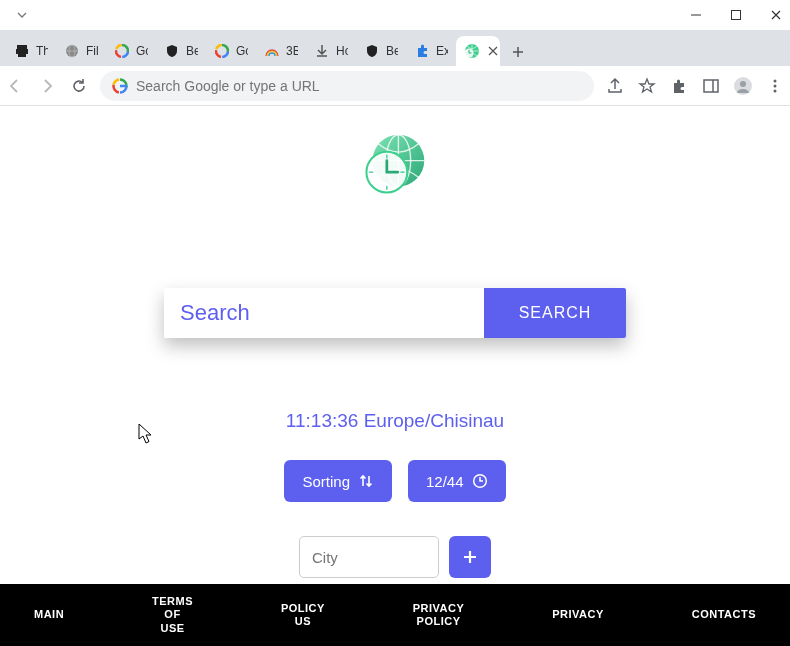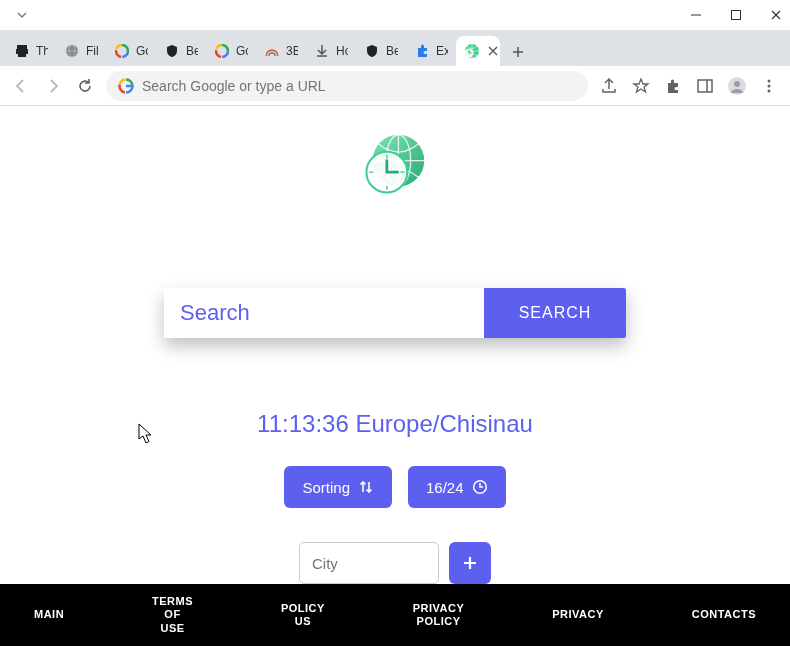--- a/index.html
+++ b/index.html
@@ -13,38 +13,38 @@
 
 .tabstrip { height: 36px; background: #dee1e6; display: flex; align-items: flex-end; padding: 0 6px; gap: 0; }
 .tab { height: 30px; background: #dee1e6; border-radius: 8px 8px 0 0; display: flex; align-items: center; padding: 0 8px; gap: 6px; font-size: 12px; color: #333; width: 50px; overflow: hidden; white-space: nowrap; }
 .tab.active { background: #fff; width: 44px; }
 .tab .favicon { width: 16px; height: 16px; flex-shrink: 0; display: flex; align-items: center; justify-content: center; }
 .tab .label { overflow: hidden; text-overflow: clip; }
 .tab .close { margin-left: 2px; color: #555; }
 .tab-add { width: 28px; height: 28px; display: flex; align-items: center; justify-content: center; color: #555; margin-left: 4px; }
 
 
-.toolbar { height: 40px; background: #fff; display: flex; align-items: center; padding: 0 10px; gap: 10px; border-bottom: 1px solid #e0e0e0; }
+.toolbar { height: 40px; background: #fff; display: flex; align-items: center; padding: 0 4px; gap: 10px; border-bottom: 1px solid #e0e0e0; }
 .tool-icon { width: 22px; height: 22px; display: flex; align-items: center; justify-content: center; color: #5f6368; }
 .tool-icon.disabled { color: #b8b8b8; }
 .omnibox { flex: 1; height: 30px; background: #f1f3f4; border-radius: 15px; display: flex; align-items: center; padding: 0 12px; gap: 8px; color: #5f6368; font-size: 14px; }
 .omnibox input { border: none; background: transparent; flex: 1; outline: none; font-size: 14px; color: #5f6368; }
 
 
 .page { position: relative; width: 100%; height: calc(646px - 30px - 36px - 40px); background: #fff; overflow: hidden; }
 .logo-wrap { display: flex; justify-content: center; padding-top: 24px; }
 .logo { width: 68px; height: 68px; }
 
 .search-row { display: flex; justify-content: center; margin-top: 90px; }
 .search-box { width: 462px; height: 50px; display: flex; box-shadow: 0 8px 18px rgba(0,0,0,0.25); border-radius: 2px; overflow: hidden; }
 .search-input { flex: 1; border: none; outline: none; padding: 0 16px; font-size: 22px; color: #5d5fef; background: #fff; }
 .search-input::placeholder { color: #5d5fef; }
 .search-btn { width: 190px; background: #5d5fef; color: #fff; border: none; font-size: 16px; letter-spacing: 1px; cursor: pointer; }
 
-.clock { text-align: center; margin-top: 72px; font-size: 24px; color: #5d5fef; }
+.clock { text-align: center; margin-top: 72px; font-size: 19px; color: #5d5fef; }
 .pill-row { display: flex; justify-content: center; gap: 16px; margin-top: 28px; }
 .pill { height: 42px; padding: 0 18px; background: #5d5fef; color: #fff; border: none; border-radius: 6px; font-size: 15px; display: flex; align-items: center; gap: 8px; cursor: pointer; justify-content: center; }
 
 .city-row { display: flex; justify-content: center; gap: 10px; margin-top: 34px; }
 .city-input { width: 140px; height: 42px; border: 1px solid #ccc; border-radius: 5px; padding: 0 12px; font-size: 15px; color: #888; outline: none; }
 .add-btn { width: 42px; height: 42px; background: #5d5fef; border: none; border-radius: 6px; color: #fff; font-size: 24px; cursor: pointer; display: flex; align-items: center; justify-content: center; }
 
 .footer { position: absolute; bottom: 0; left: 0; right: 0; height: 62px; background: #000; display: flex; align-items: center; justify-content: space-between; padding: 0 34px; }
 .footer a { color: #fff; text-decoration: none; font-size: 11px; font-weight: 700; letter-spacing: 0.5px; text-align: center; line-height: 1.2; }
 
@@ -302,21 +302,21 @@
   <div class="pill-row">
     <button class="pill">
       <span>Sorting</span>
       <span>
           <svg width="16" height="16" viewBox="0 0 16 16">
             <path d="M5 3 V13 M2.5 5.5 L5 3 L7.5 5.5 M11 13 V3 M8.5 10.5 L11 13 L13.5 10.5" stroke="#fff" stroke-width="1.6" fill="none"></path>
           </svg>
         </span>
     </button>
     <button class="pill">
-      <span>16/24</span>
+      <span>12/44</span>
       <span>
           <svg width="16" height="16" viewBox="0 0 16 16">
             <circle cx="8" cy="8" r="6.3" stroke="#fff" stroke-width="1.5" fill="none"></circle>
             <path d="M8 4 V8 H11" stroke="#fff" stroke-width="1.5" fill="none"></path>
           </svg>
         </span>
     </button>
   </div>
 
   <div class="city-row">

